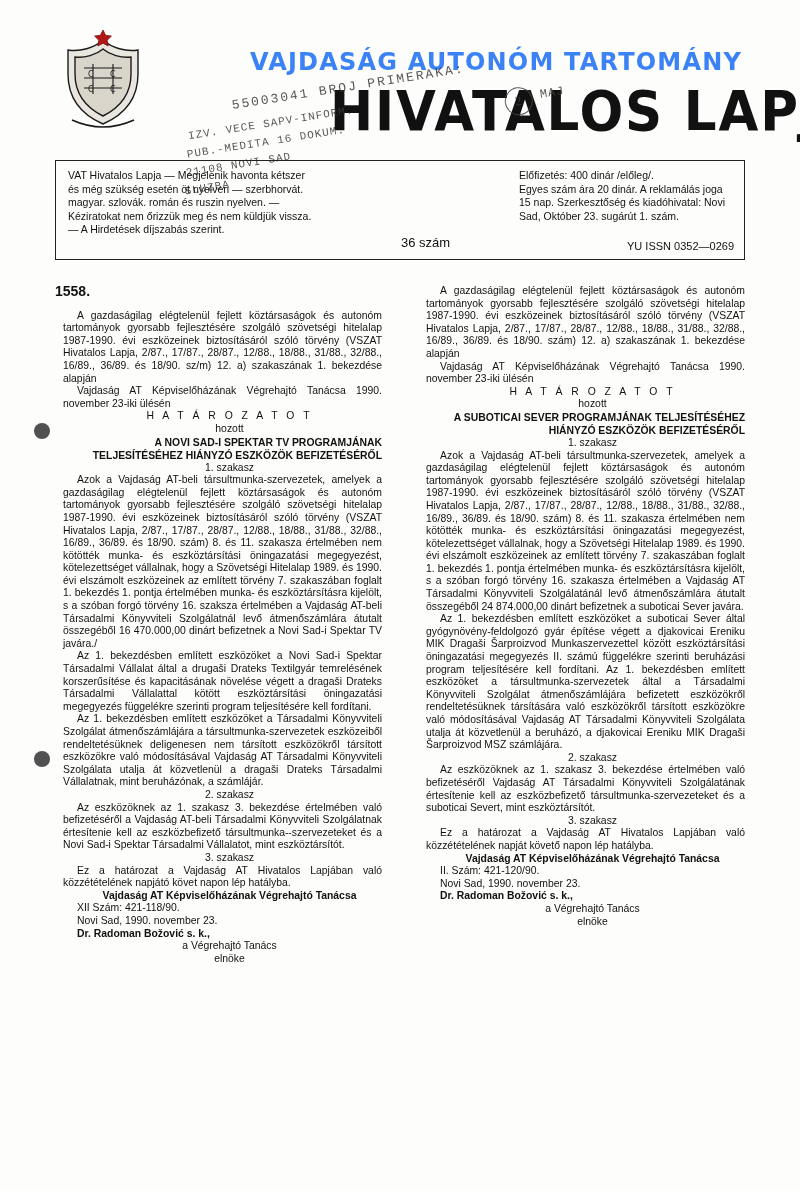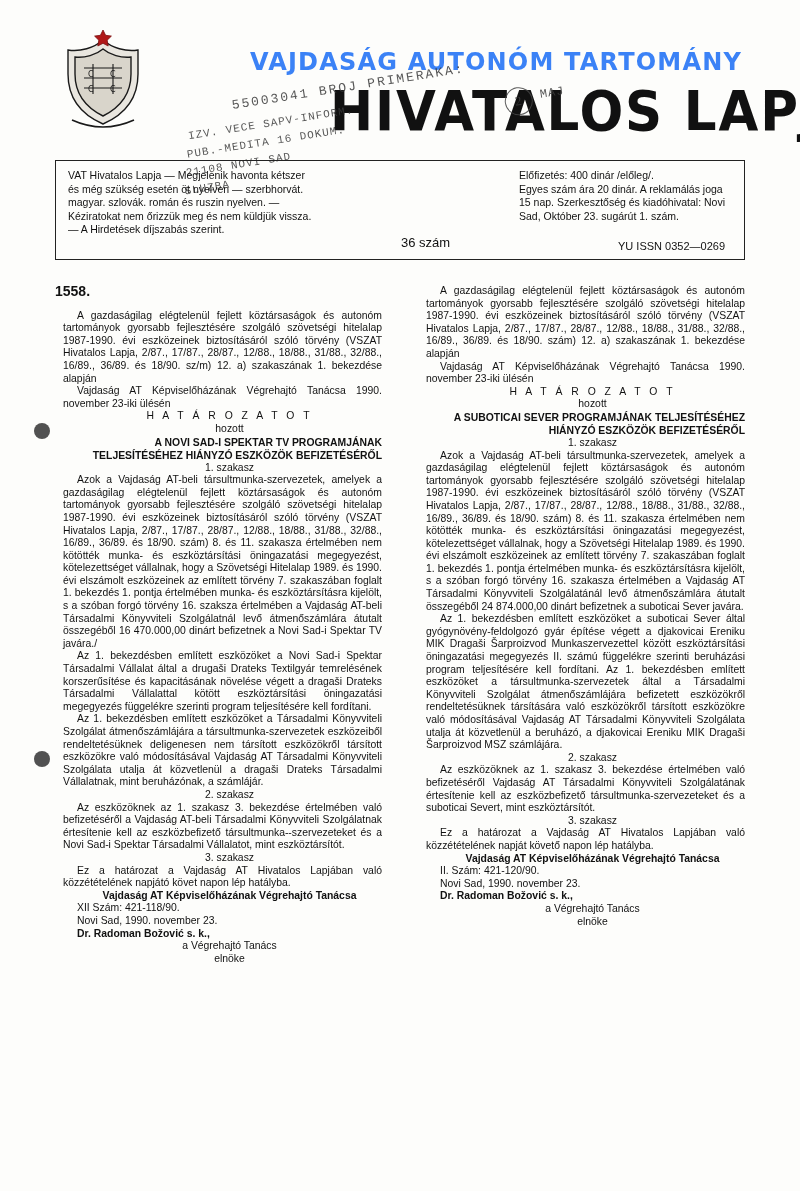--- a/index.html
+++ b/index.html
@@ -131,21 +131,21 @@
   }
   .imprint .center-num {
     position: absolute;
     left: 345px;
     bottom: 10px;
     font-size: 13px;
     font-weight: normal;
   }
   .imprint .issn {
     position: absolute;
-    right: 19px;
+    right: 10px;
     bottom: 6px;
     font-size: 11px;
   }
   .imprint .right-line { display: block; white-space: nowrap; }
 
   
   .columns {
     position: absolute;
     top: 285px;
     left: 55px;

